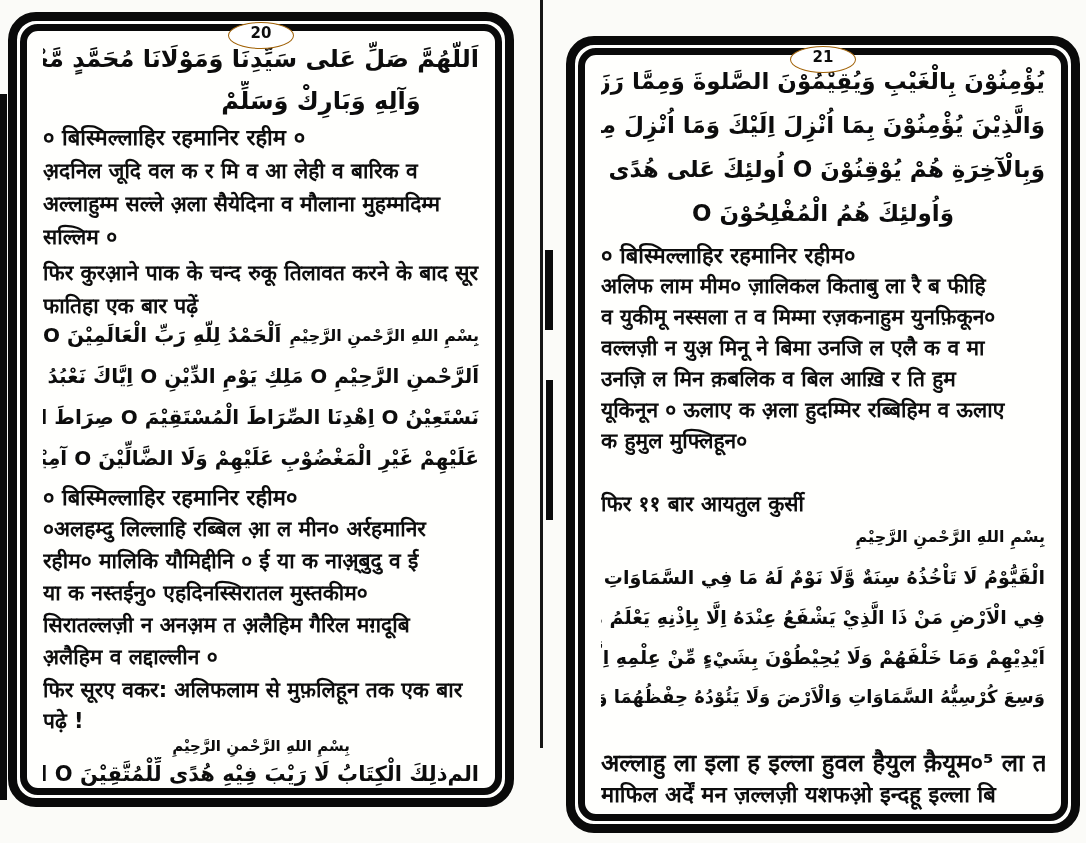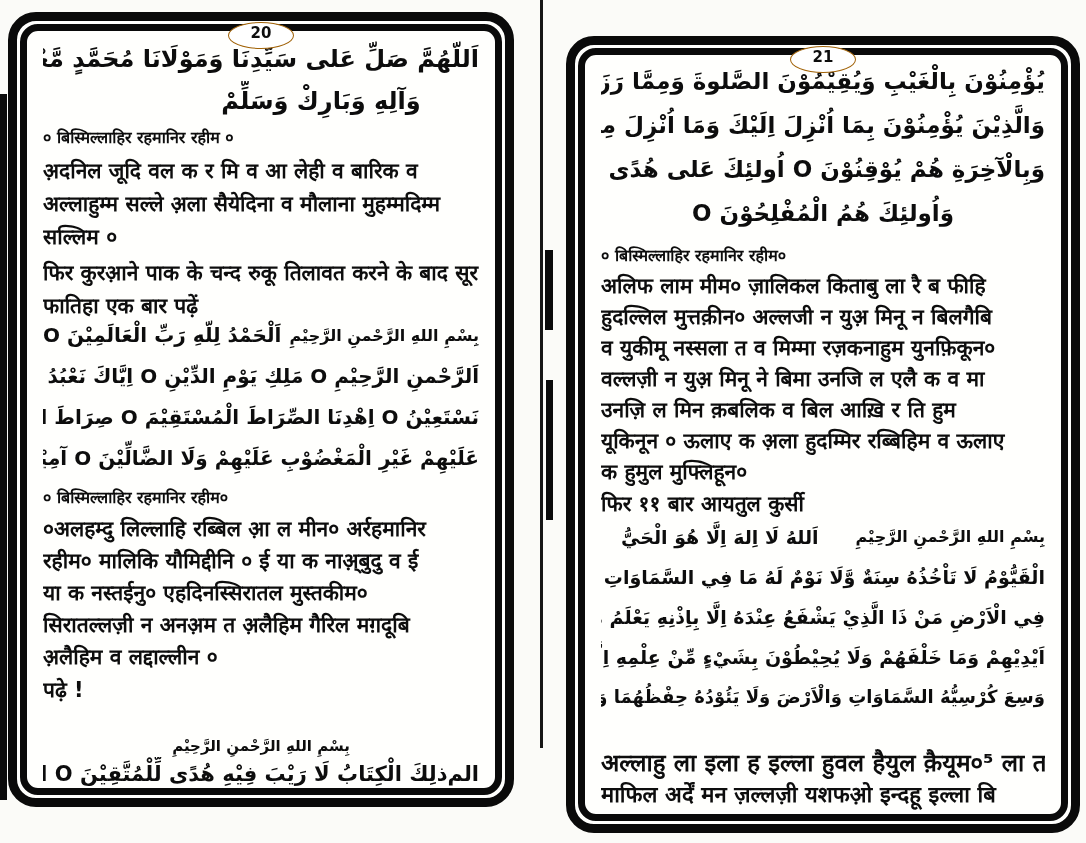--- a/index.html
+++ b/index.html
@@ -48,21 +48,21 @@
   }
   .blk { position:absolute; left:16px; right:16px; }
 
   
   .hi { font-weight:700; }
   .hi-line {
     height:33px; line-height:33px;
     font-size:21px;
     white-space:nowrap; overflow:hidden;
   }
-  .hi-sep { font-size:16px; }
+  .hi-sep { font-size:22px; }
 
   
   .ar { direction:rtl; font-weight:700; }
   .ar-line {
     height:41px; line-height:41px;
     font-size:20px;
     white-space:nowrap; overflow:hidden;
   }
   .ar-center { text-align:center; }
   .ar-split {
@@ -126,20 +126,21 @@
 
       <div class="blk hi" style="top:482px;">
         <div class="hi-line" style="height:32px; line-height:32px;">०अलहम्दु लिल्लाहि रब्बिल आ़ ल मीन० अर्रहमानिर</div>
         <div class="hi-line" style="height:32px; line-height:32px;">रहीम० मालिकि यौमिद्दीनि ० ई  या क नाअ़्बुदु व ई</div>
         <div class="hi-line" style="height:32px; line-height:32px;">या क नस्तईनु० एहदिनस्सिरातल  मुस्तकीम०</div>
         <div class="hi-line" style="height:32px; line-height:32px;">सिरातल्लज़ी न अनअ़म त अ़लैहिम गैरिल मग़दूबि</div>
         <div class="hi-line" style="height:32px; line-height:32px;">अ़लैहिम व लद्दाल्लीन ०</div>
       </div>
 
       <div class="blk hi" style="top:644px;">
+        <div class="hi-line" style="height:31px; line-height:31px;">फिर सूरए वकर: अलिफलाम से मुफ़लिहून तक एक बार</div>
         <div class="hi-line" style="height:31px; line-height:31px;">पढ़े !</div>
       </div>
 
       <div class="blk ar" style="top:702px;">
         <div class="ar-line ar-small ar-center">بِسْمِ اللهِ الرَّحْمنِ الرَّحِيْمِ</div>
       </div>
 
       <div class="blk ar" style="top:726px;">
         <div class="ar-line ar-split" style="font-size:21px; height:34px; line-height:34px;">
           <span>الم</span>
@@ -164,36 +165,34 @@
         <div class="ar-line" style="font-size:23px; height:44px; line-height:44px;">وَبِالْآخِرَةِ هُمْ يُوْقِنُوْنَ O اُولئِكَ عَلى هُدًى مِّنْ رَّبِّهِمْ</div>
         <div class="ar-line ar-center" style="font-size:23px; height:44px; line-height:44px;">وَاُولئِكَ هُمُ الْمُفْلِحُوْنَ O</div>
       </div>
 
       <div class="blk hi" style="top:184px;">
         <div class="hi-line hi-sep">० बिस्मिल्लाहिर रहमानिर रहीम०</div>
       </div>
 
       <div class="blk hi" style="top:216px;">
         <div class="hi-line" style="height:31px; line-height:31px;">अलिफ लाम मीम० ज़ालिकल  किताबु ला  रै ब फीहि</div>
-        <div class="hi-line" style="height:31px; line-height:31px;">हुदल्लिल मुत्तक़ीन० अल्लजी न युअ़ मिनू न बिलगैबि</div>
         <div class="hi-line" style="height:31px; line-height:31px;">व युकीमू  नस्सला त व मिम्मा रज़कनाहुम युनफ़िकून०</div>
         <div class="hi-line" style="height:31px; line-height:31px;">वल्लज़ी न युअ़ मिनू ने बिमा उनजि ल एलै क व मा</div>
         <div class="hi-line" style="height:31px; line-height:31px;">उनज़ि ल  मिन क़बलिक व बिल आख़ि र ति हुम</div>
         <div class="hi-line" style="height:31px; line-height:31px;">यूकिनून ०  ऊलाए क अ़ला हुदम्मिर रब्बिहिम व ऊलाए</div>
         <div class="hi-line" style="height:31px; line-height:31px;">क हुमुल मुफ्लिहून०</div>
       </div>
 
       <div class="blk hi" style="top:434px;">
         <div class="hi-line" style="height:31px; line-height:31px;">फिर ११ बार आयतुल कुर्सी</div>
       </div>
 
       <div class="blk ar" style="top:462px;">
         <div class="ar-line ar-split" style="height:40px; line-height:40px; padding-left:20px; box-sizing:border-box;">
           <span style="font-size:16px;">بِسْمِ اللهِ الرَّحْمنِ الرَّحِيْمِ</span>
-          <span style="font-size:19px;">اَللهُ لَا اِلهَ اِلَّا هُوَ الْحَيُّ</span>
         </div>
         <div class="ar-line" style="font-size:19px; height:40px; line-height:40px;">الْقَيُّوْمُ لَا تَاْخُذُهُ سِنَةٌ وَّلَا نَوْمٌ لَهُ مَا فِي السَّمَاوَاتِ وَمَا</div>
         <div class="ar-line" style="font-size:19px; height:40px; line-height:40px;">فِي الْاَرْضِ مَنْ ذَا الَّذِيْ يَشْفَعُ عِنْدَهُ اِلَّا بِاِذْنِهِ يَعْلَمُ مَا بَيْنَ</div>
         <div class="ar-line" style="font-size:19px; height:40px; line-height:40px;">اَيْدِيْهِمْ وَمَا خَلْفَهُمْ وَلَا يُحِيْطُوْنَ بِشَيْءٍ مِّنْ عِلْمِهِ اِلَّا بِمَا شَاءَ</div>
         <div class="ar-line" style="font-size:18px; height:40px; line-height:40px;">وَسِعَ كُرْسِيُّهُ السَّمَاوَاتِ وَالْاَرْضَ وَلَا يَئُوْدُهُ حِفْظُهُمَا وَهُوَ الْعَلِيُّ الْعَظِيْمُ</div>
       </div>
 
       <div class="blk hi" style="top:668px;">
         <div class="hi-line" style="height:32px; line-height:32px; font-size:24px;margin-top:24px;">अल्लाहु ला इला ह इल्ला हुवल हैयुल क़ैयूम०⁵ ला ता</div>
         <div class="hi-line" style="height:32px; line-height:32px; font-size:22px;">माफिल अर्दें मन ज़ल्लज़ी यशफओ़ इन्दहू इल्ला बि</div>

